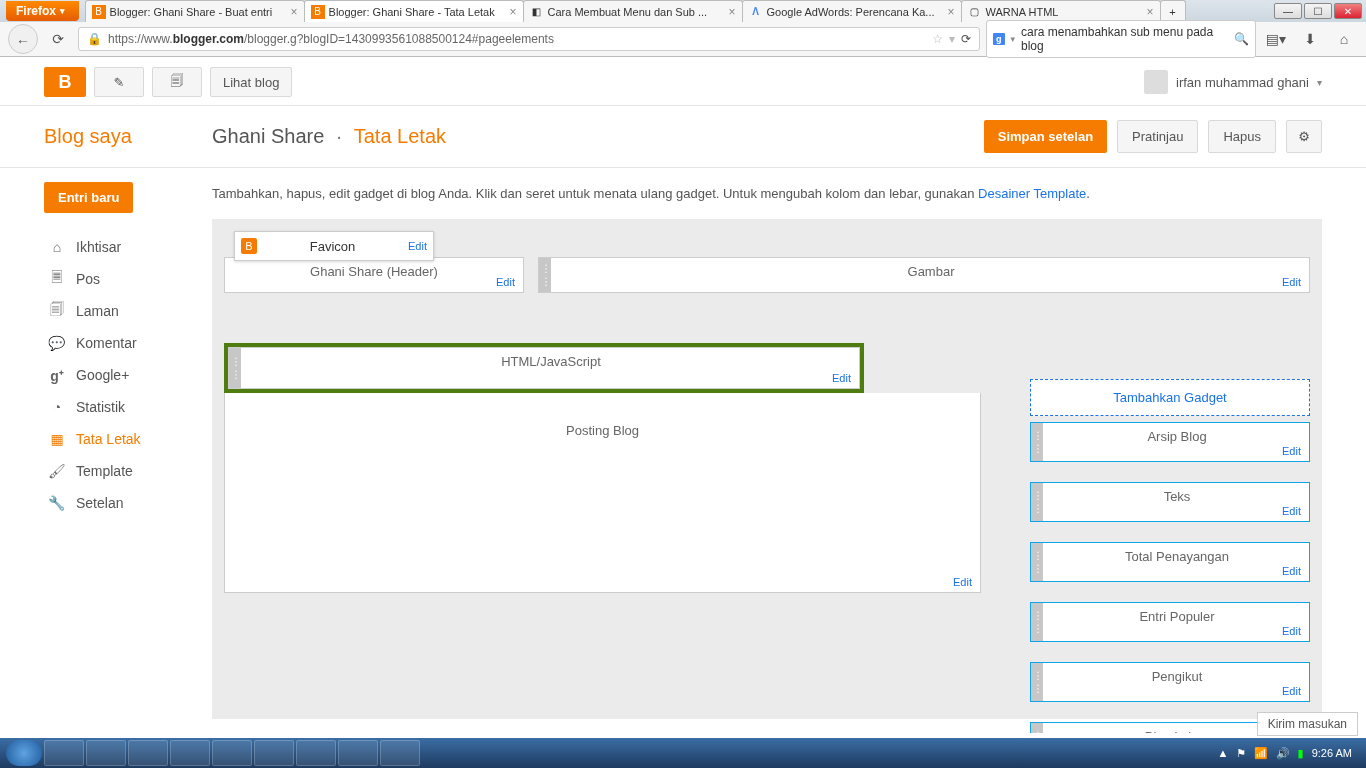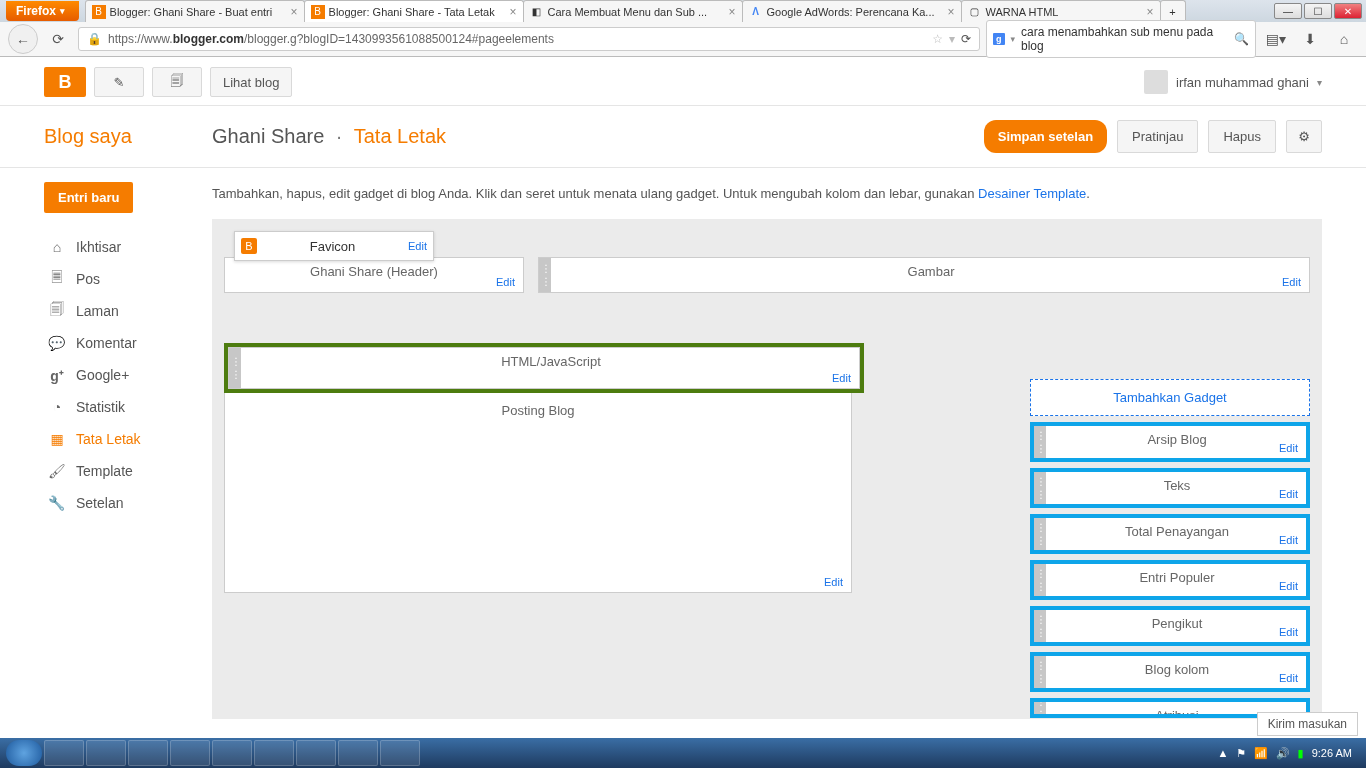--- a/index.html
+++ b/index.html
@@ -38,21 +38,21 @@
 .user-area { display: flex; align-items: center; gap: 8px; color: #555; font-size: 13px; }
 .avatar { width: 24px; height: 24px; border-radius: 2px; background: #ddd; }
 
 
 .page-header { display: flex; align-items: center; padding: 14px 44px; border-bottom: 1px solid #e5e5e5; }
 .my-blogs { color: #f57c00; font-size: 20px; width: 168px; }
 .breadcrumb { font-size: 20px; color: #555; }
 .breadcrumb .sep { color: #777; margin: 0 6px; }
 .breadcrumb .current { color: #f57c00; }
 .header-actions { margin-left: auto; display: flex; gap: 10px; }
-.btn-orange { background: #f57c00; color: #fff; border: none; padding: 8px 14px; border-radius: 12px; font-size: 13px; font-weight: bold; }
+.btn-orange { background: #f57c00; color: #fff; border: none; padding: 8px 14px; border-radius: 2px; font-size: 13px; font-weight: bold; }
 .btn-white { background: #f5f5f5; border: 1px solid #d9d9d9; padding: 8px 14px; border-radius: 2px; color: #555; font-size: 13px; }
 .btn-gear { width: 36px; padding: 0; display: flex; align-items: center; justify-content: center; }
 
 
 .main { display: flex; padding: 14px 44px; gap: 0; }
 .sidebar { width: 168px; }
 .entri-baru { background: #f57c00; color: #fff; border: none; padding: 8px 14px; border-radius: 2px; font-size: 13px; font-weight: bold; margin-bottom: 18px; }
 .nav-list { list-style: none; }
 .nav-list li { display: flex; align-items: center; gap: 10px; padding: 7px 4px; color: #555; font-size: 14px; cursor: pointer; }
 .nav-list li.active { color: #f57c00; }
@@ -74,25 +74,25 @@
 
 .favicon-box { position: absolute; top: 0; left: 10px; width: 200px; background: #fff; border: 1px solid #ccc; z-index: 5; padding: 6px; box-shadow: 0 1px 3px rgba(0,0,0,0.15); }
 .favicon-box .fav-inner { display: flex; align-items: center; gap: 12px; }
 .fav-b { background: #f57c00; color: #fff; width: 16px; height: 16px; font-size: 11px; display: inline-flex; align-items: center; justify-content: center; border-radius: 2px; }
 
 .header-gadget { width: 300px; height: 36px; margin-top: 26px; }
 .gambar-gadget { flex: 1; height: 36px; margin-top: 26px; padding-left: 14px; }
 
 .htmljs-wrap { border: 4px solid #4d7c0f; margin-top: 50px; width: 640px; }
 .htmljs { height: 42px; padding-left: 14px; border: 1px solid #ccc; background: #fff; position: relative; }
-.posting-blog { background: #fff; border: 1px solid #ccc; border-top: none; width: 628px; height: 200px; padding: 4px; position: relative; }
+.posting-blog { background: #fff; border: 1px solid #ccc; border-top: none; width: 757px; height: 200px; padding: 24px; position: relative; }
 
 .right-col { position: absolute; right: 12px; top: 160px; width: 280px; }
 .add-gadget { border: 1px dashed #1a73e8; background: #fff; text-align: center; padding: 10px; color: #1a73e8; font-size: 13px; margin-bottom: 6px; }
-.side-gadget { background: #fff; border: 4px solid #0ea5e9; height: 40px; position: relative; margin-bottom: 6px; padding-left: 14px; }
+.side-gadget { background: #fff; border: 1px solid #0ea5e9; height: 40px; position: relative; margin-bottom: 20px; padding-left: 14px; }
 
 
 .taskbar { position: fixed; bottom: 0; left: 0; right: 0; height: 30px; background: linear-gradient(#3a6ea5, #1e3a5f); display: flex; align-items: center; padding: 0 6px; gap: 2px; }
 .start-orb { width: 36px; height: 26px; background: radial-gradient(circle, #5fa3e0, #1e5a9e); border-radius: 13px; }
 .task-item { width: 40px; height: 26px; background: rgba(255,255,255,0.1); border: 1px solid rgba(255,255,255,0.2); border-radius: 2px; }
 .tray { margin-left: auto; display: flex; align-items: center; gap: 8px; color: #fff; font-size: 11px; padding-right: 8px; }
 .feedback-link { position: fixed; bottom: 32px; right: 8px; background: #fff; border: 1px solid #ccc; padding: 4px 10px; font-size: 12px; color: #555; }
 </style>
 </head>
 <body>

